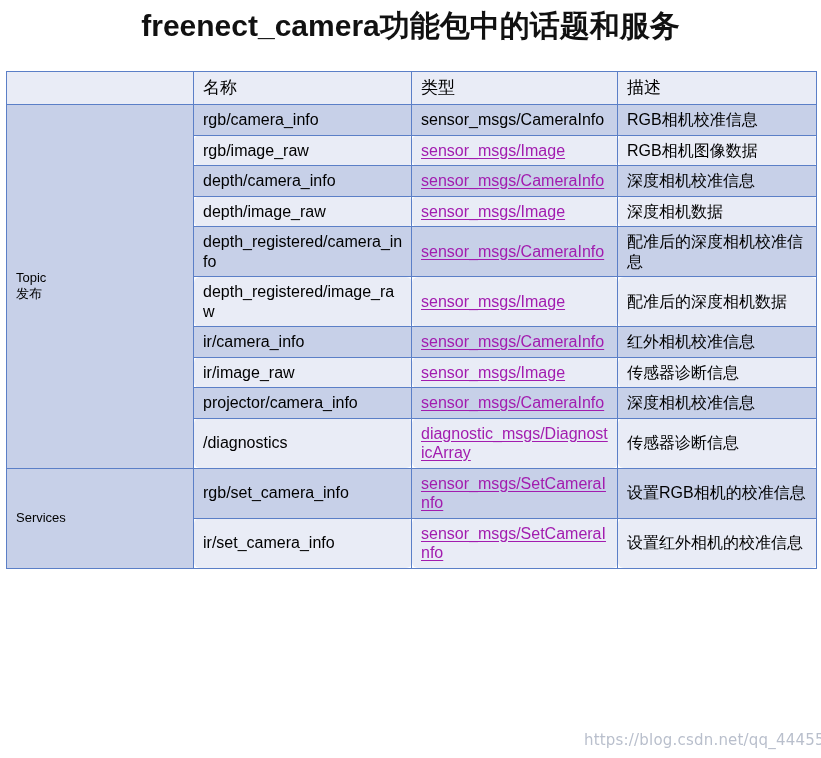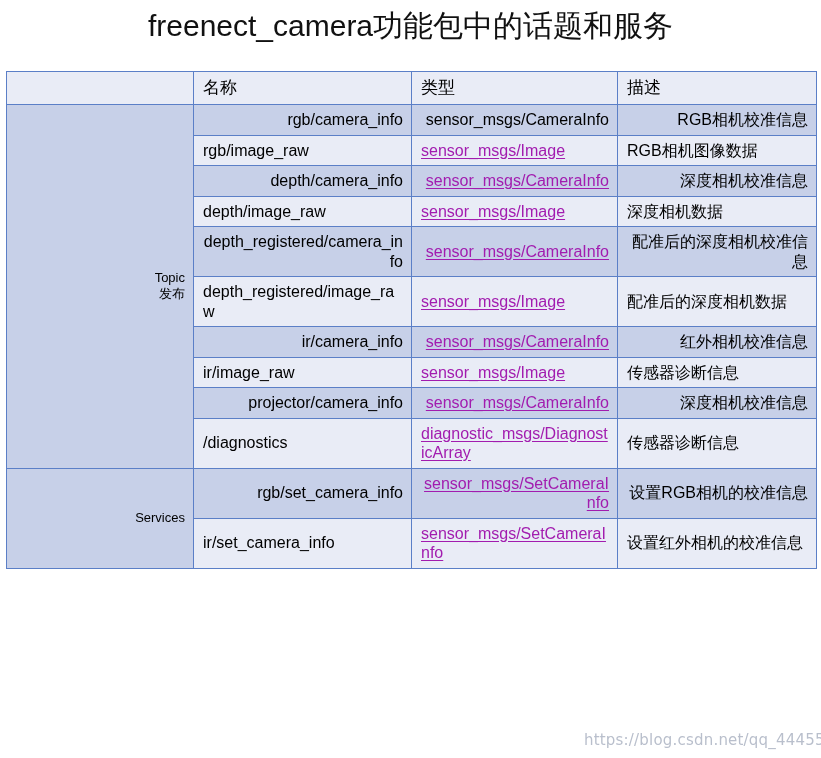--- a/index.html
+++ b/index.html
@@ -13,21 +13,21 @@
     background: #ffffff;
     font-family: "Liberation Sans", "DejaVu Sans", sans-serif;
     color: #000000;
     overflow: hidden;
     position: relative;
   }
 
   .page-title {
     font-size: 30px;
     line-height: 44px;
-    font-weight: 400;
+    font-weight: 700;
     color: #111111;
     text-align: center;
     padding: 4px 0 6px 0;
     letter-spacing: 0px;
     white-space: nowrap;
   }
 
   .table-wrap {
     position: absolute;
     left: 6px;
@@ -53,22 +53,22 @@
     font-weight: 400;
     text-align: left;
   }
 
   
   col.c1 { width: 187px; }
   col.c2 { width: 218px; }
   col.c3 { width: 206px; }
   col.c4 { width: 199px; }
 
-  tr.row-light > td { background: #e9ecf6; }
-  tr.row-dark  > td { background: #c7d0e8; text-align: right; }
+  tr.row-light > td { background: #e9ecf6; border-radius: 6px; }
+  tr.row-dark  > td { background: #c7d0e8; }
 
   thead th {
     background: #e9ecf6;
     font-weight: bold;
     font-size: 17px;
     height: 22px;
     padding-top: 3px;
     padding-bottom: 3px;
   }
 

